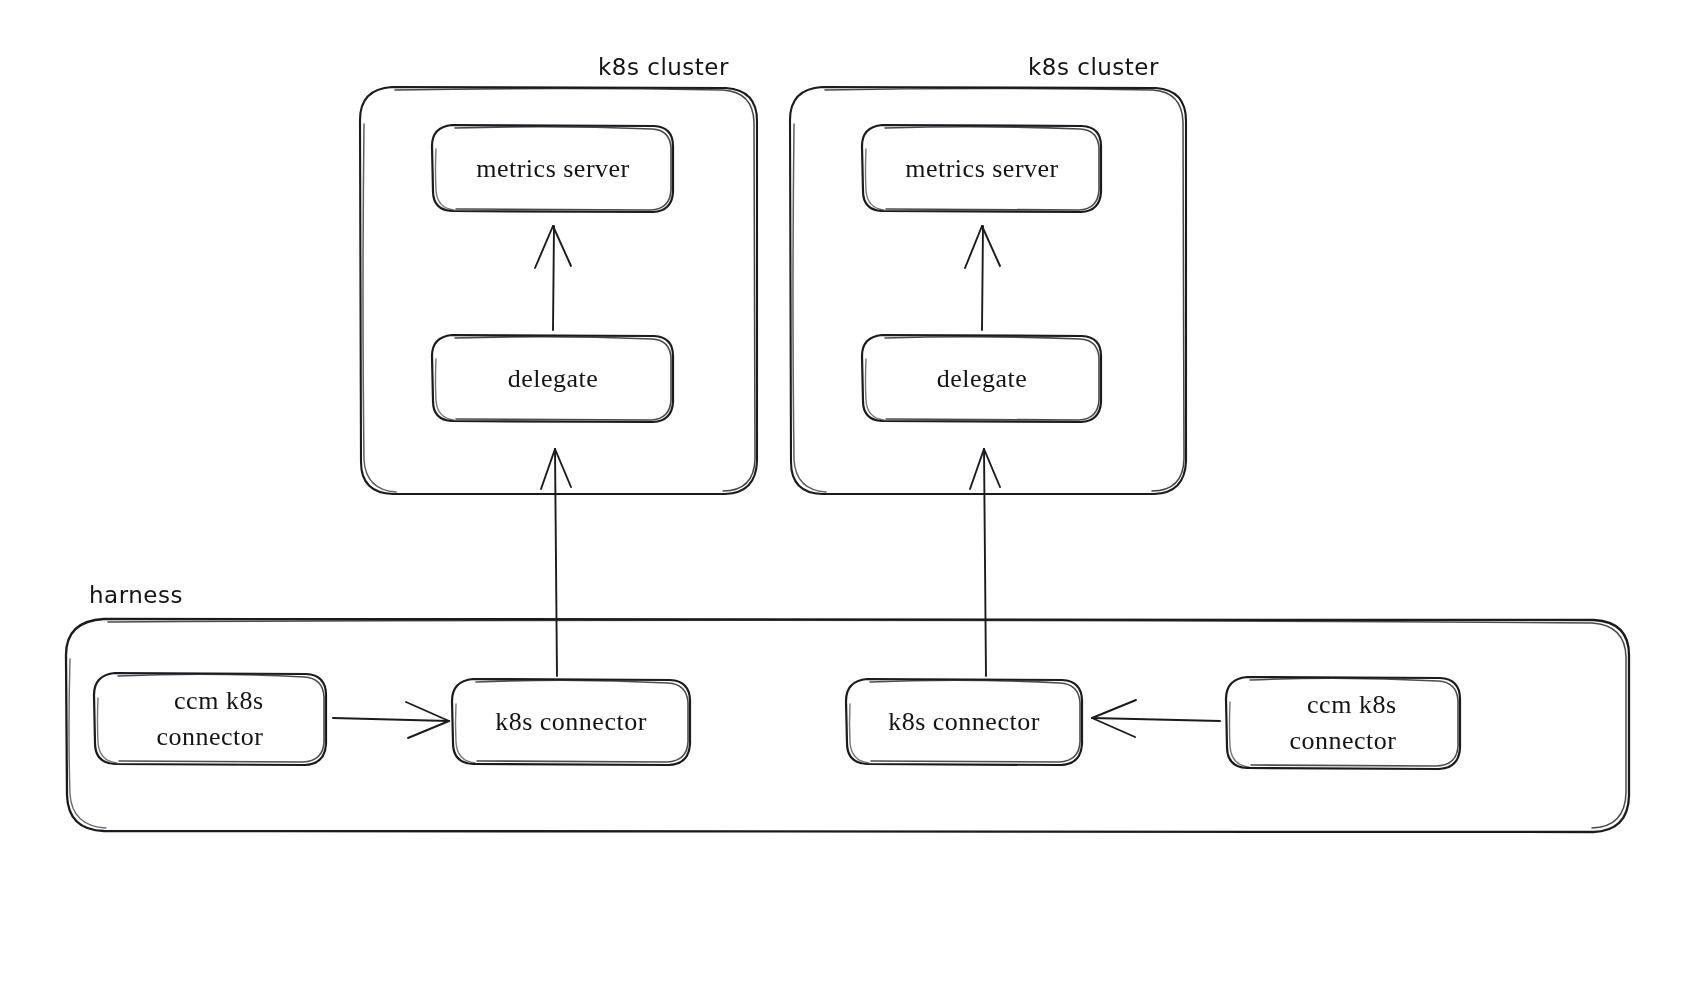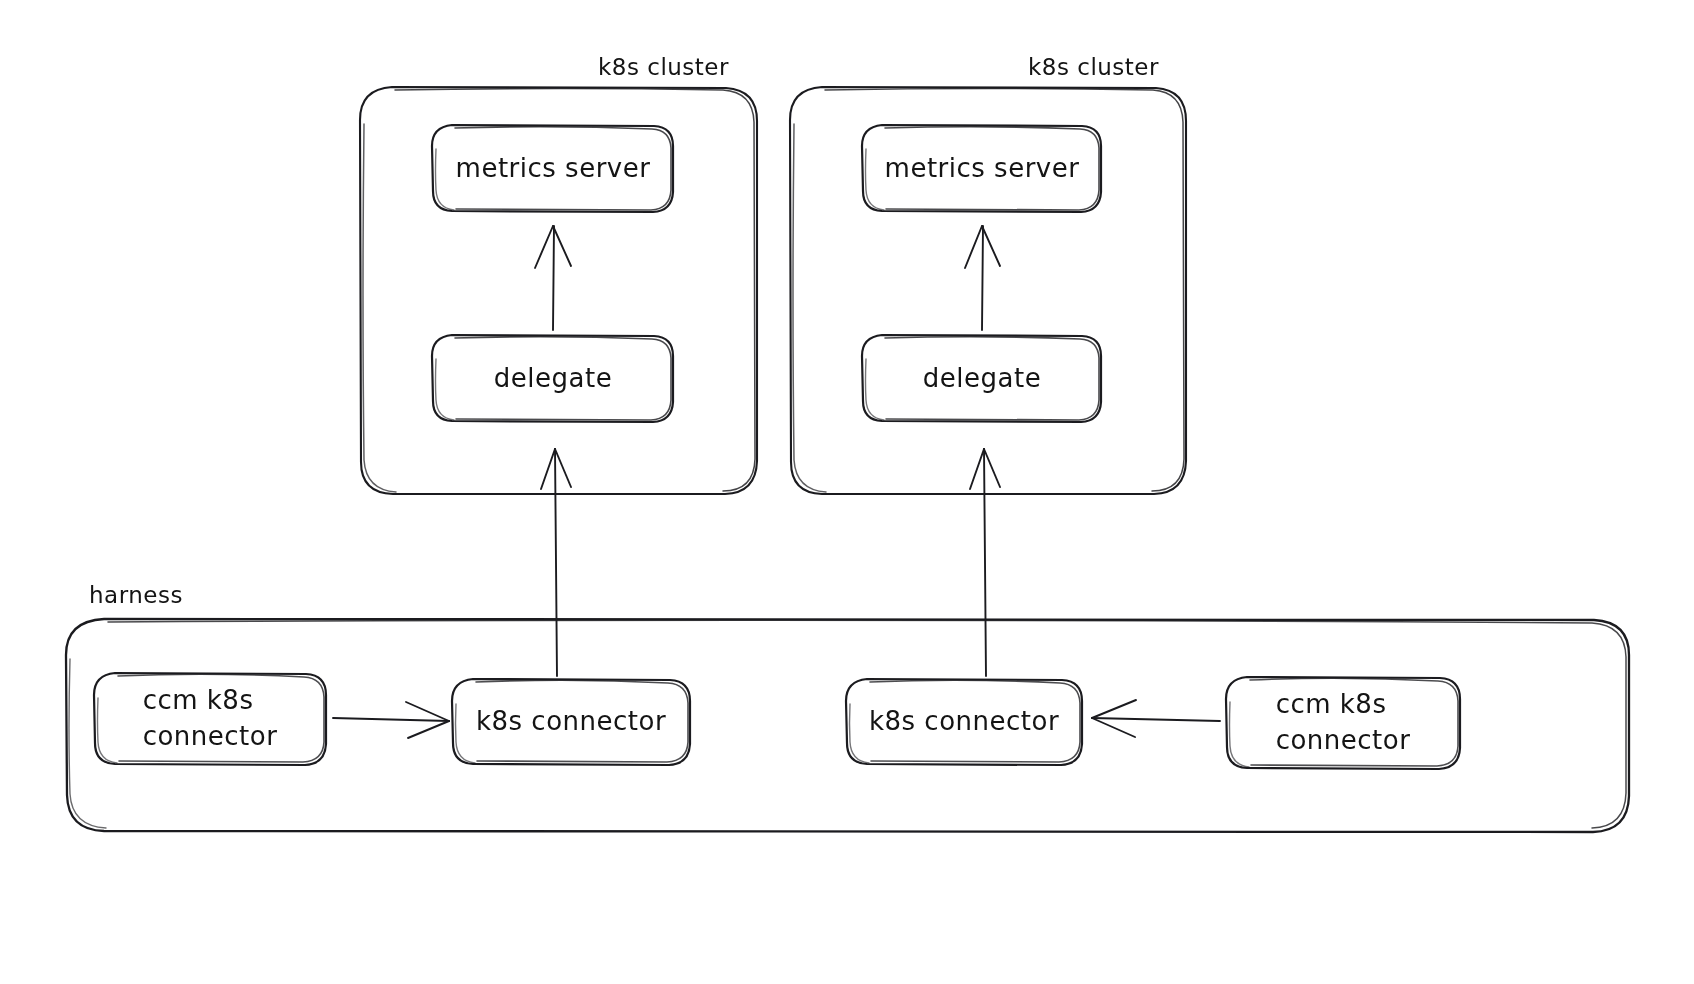--- a/index.html
+++ b/index.html
@@ -35,31 +35,32 @@
   .sketch-fill {
     fill: #ffffff;
     stroke: none;
   }
   .node-label,
   .group-label {
     position: absolute;
     font-family: "DejaVu Sans", sans-serif;
     color: #141414;
     white-space: pre;
-    text-align: left;
+    text-align: right;
     letter-spacing: 0.5px;
     pointer-events: none;
   }
   .node-label {
     display: flex;
     align-items: center;
     justify-content: center;
     flex-direction: column;
     font-size: 26px;
     line-height: 1.38;
+    font-family: Liberation Serif, serif;
   }
   .group-label {
     font-size: 23px;
     line-height: 1.2;
   }
 </style>
 </head>
 <body>
 
 <div id="diagram-root">

